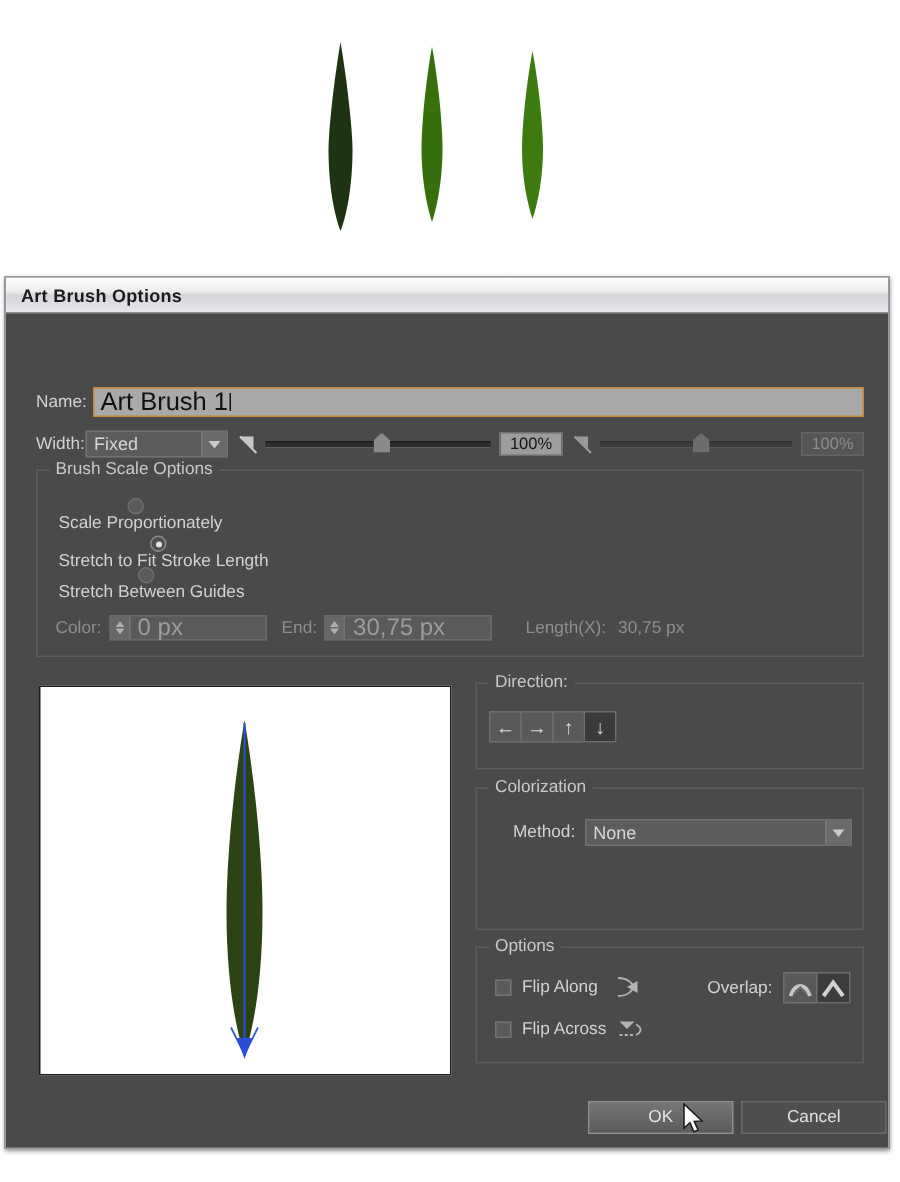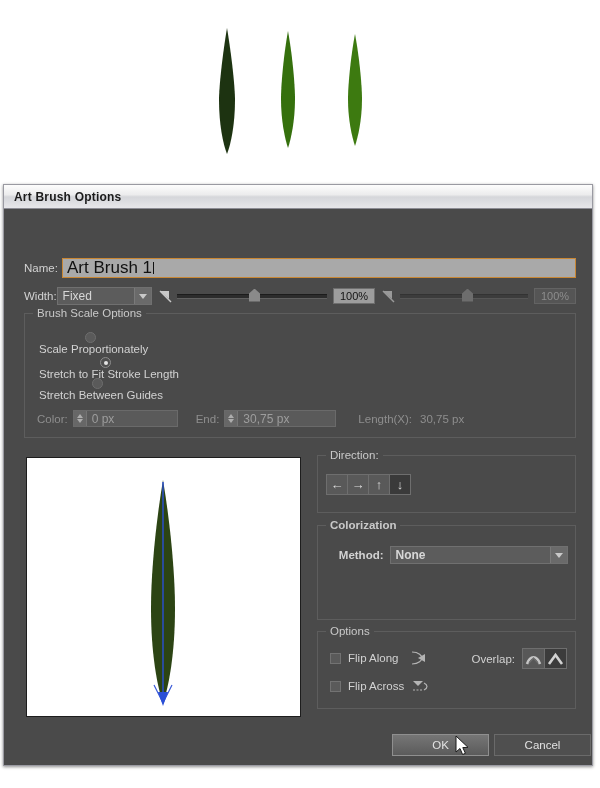--- a/index.html
+++ b/index.html
@@ -89,21 +89,21 @@
     width:11px;height:11px;border-radius:50%;background:#5a5a5a;border:1px solid #6e6e6e;
     box-sizing:border-box;margin-right:7px;display:flex;align-items:center;justify-content:center;
   }
   .radio .dot{width:4px;height:4px;border-radius:50%;background:#e4e4e4;display:none;}
   .radio.on .dot{display:block;}
   .radio.on{background:#4f4f4f;border-color:#8b8b8b;}
 
   #startend{position:absolute;left:12px;top:96px;display:flex;align-items:center;}
   .spin{
     height:17px;background:#5a5a5a;border:1px solid #6a6a6a;box-sizing:border-box;
-    display:flex;align-items:center;color:#9d9d9d;font-size:12px;
+    display:flex;align-items:center;color:#9d9d9d;font-size:16px;
   }
   .spin .stepper{width:12px;height:100%;background:#676767;border-right:1px solid #757575;
     display:flex;flex-direction:column;align-items:center;justify-content:center;}
   .tri-up-s{width:0;height:0;border-left:3px solid transparent;border-right:3px solid transparent;border-bottom:4px solid #adadad;}
   .tri-dn-s{width:0;height:0;border-left:3px solid transparent;border-right:3px solid transparent;border-top:4px solid #adadad;margin-top:1px;}
   .spin .val{padding-left:5px;}
 
   
   #preview{
     position:absolute;left:22px;top:248px;width:275px;height:260px;
@@ -113,21 +113,21 @@
   
   #grp-direction{left:313px;top:246px;width:259px;height:58px;}
   .dirbtns{position:absolute;left:8px;top:18px;display:flex;}
   .dirbtn{
     width:22px;height:21px;background:#595959;border:1px solid #6e6e6e;box-sizing:border-box;
     margin-right:-1px;display:flex;align-items:center;justify-content:center;
     color:#dcdcdc;font-size:13px;line-height:1;
   }
   .dirbtn.sel{background:#3a3a3a;border-color:#6e6e6e;}
 
-  #grp-color{left:313px;top:316px;width:259px;height:95px;font-weight:bold;}
+  #grp-color{left:313px;top:316px;width:259px;height:95px;}
   #method-row{position:absolute;left:10px;top:20px;width:240px;display:flex;align-items:center;}
   #method-row .lbl{width:56px;text-align:right;margin-right:6px;}
   #method-combo{width:180px;text-align:center;}
   #key-row{position:absolute;left:10px;top:50px;width:242px;display:flex;align-items:center;}
   #key-row .lbl{margin-right:8px;}
   #swatch{width:22px;height:22px;border:2px solid #e6e6e6;box-sizing:border-box;}
   #bulb{margin-left:auto;}
 
   #grp-options{left:313px;top:422px;width:259px;height:78px;}
   .chk-row{position:absolute;left:12px;display:flex;align-items:center;}
@@ -231,21 +231,21 @@
 
       <div id="startend">
         <span class="lbl-dim">Color:</span>
         <div class="spin" style="width:105px;margin-left:5px;">
           <span class="stepper">
               <i class="tri-up-s"></i>
               <i class="tri-dn-s"></i>
             </span>
           <span class="val">0 px</span>
         </div>
-        <span class="lbl-dim" style="margin-left:18px;">End:</span>
+        <span class="lbl-dim" style="margin-left:10px;">End:</span>
         <div class="spin" style="width:112px;margin-left:5px;">
           <span class="stepper">
               <i class="tri-up-s"></i>
               <i class="tri-dn-s"></i>
             </span>
           <span class="val">30,75 px</span>
         </div>
         <span class="lbl-dim" style="margin-left:22px;">Length(X):</span>
         <span class="lbl-dim" style="margin-left:8px;">30,75 px</span>
       </div>

